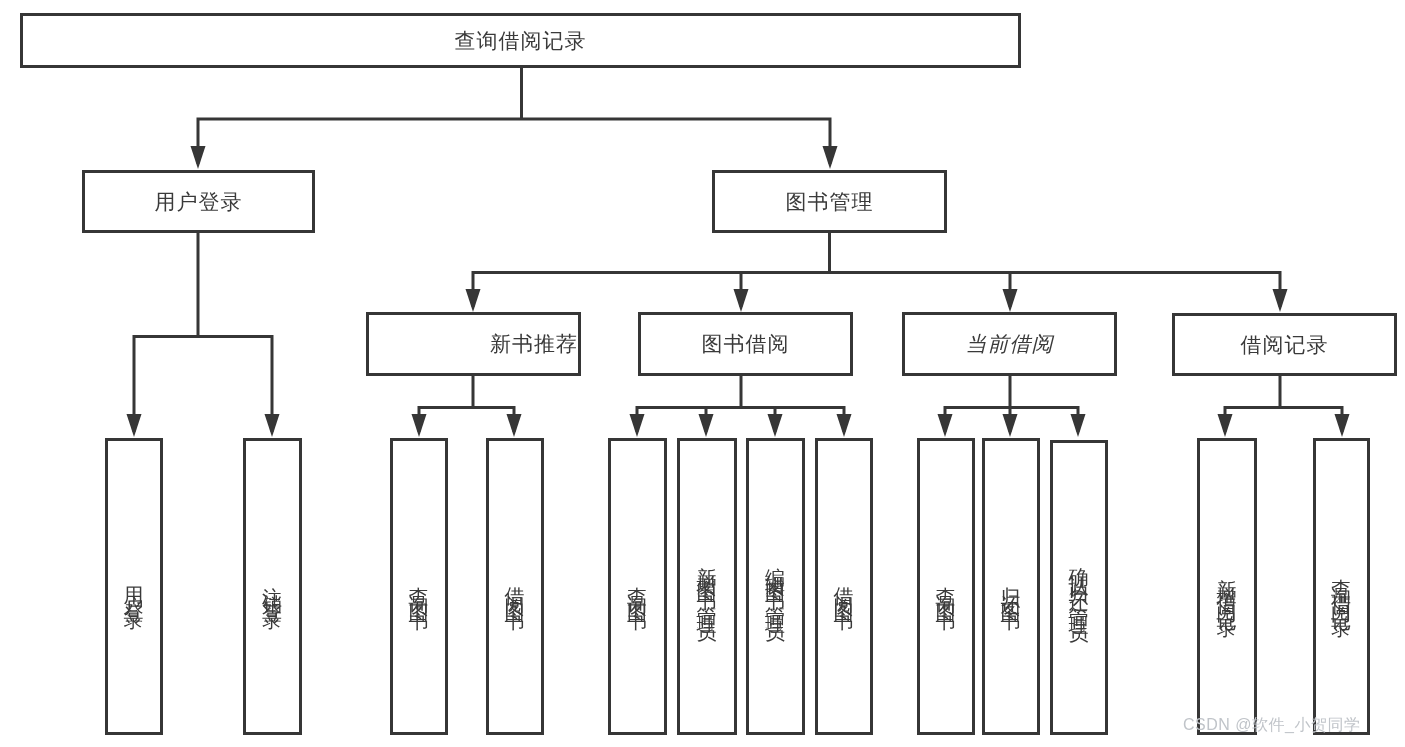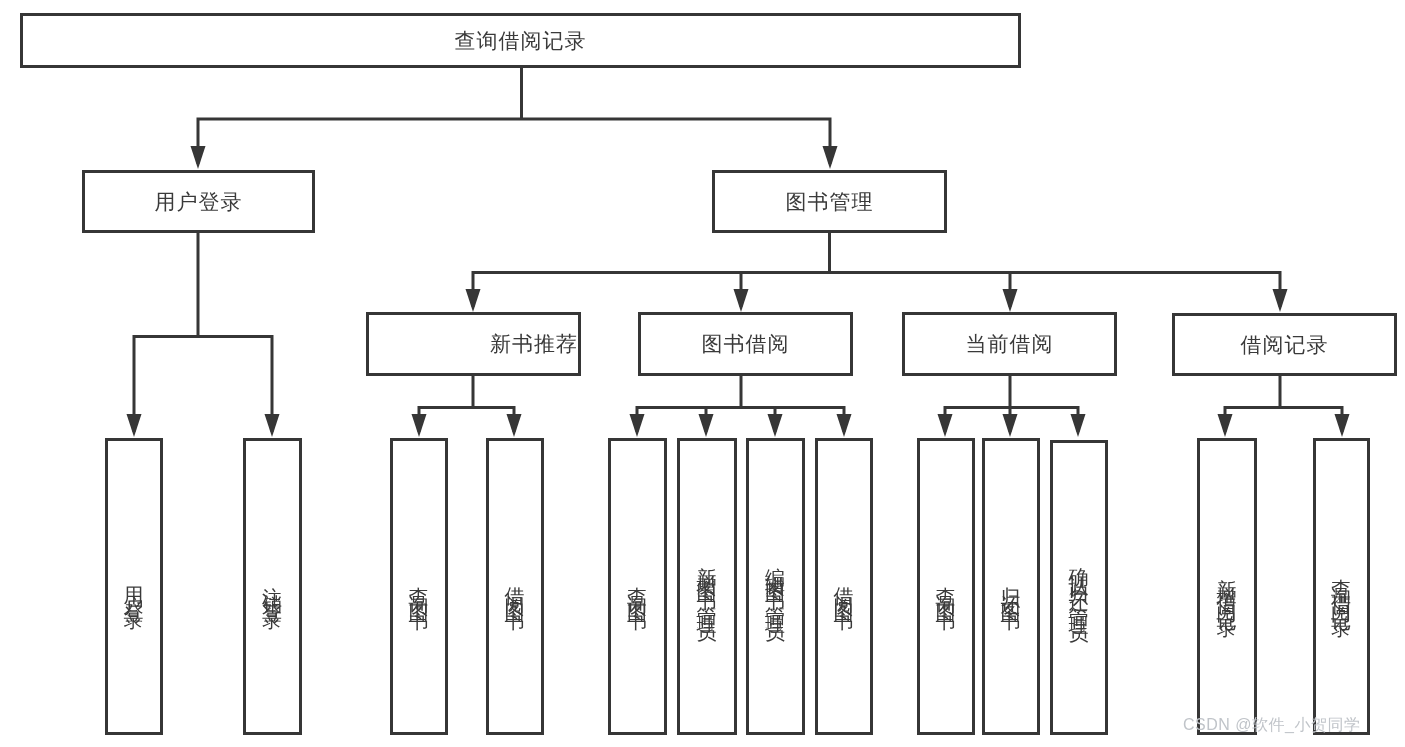--- a/index.html
+++ b/index.html
@@ -117,21 +117,21 @@
   <div class="node" style="left:712px;top:170px;width:235px;height:63px;">
       <span>图书管理</span>
     </div>
 
   <div class="node" style="left:366px;top:312px;width:215px;height:64px;justify-content:flex-end;">
       <span>新书推荐</span>
     </div>
   <div class="node" style="left:638px;top:312px;width:215px;height:64px;">
       <span>图书借阅</span>
     </div>
-  <div class="node" style="left:902px;top:312px;width:215px;height:64px;">
+  <div class="node" style="left:902px;top:312px;width:215px;height:64px;font-style:italic;">
       <span>当前借阅</span>
     </div>
   <div class="node" style="left:1172px;top:313px;width:225px;height:63px;">
       <span>借阅记录</span>
     </div>
 
   <div class="node leaf" style="left:105px;top:438px;width:58px;height:297px;">
       <span>用户登录</span>
     </div>
   <div class="node leaf" style="left:243px;top:438px;width:59px;height:297px;">

